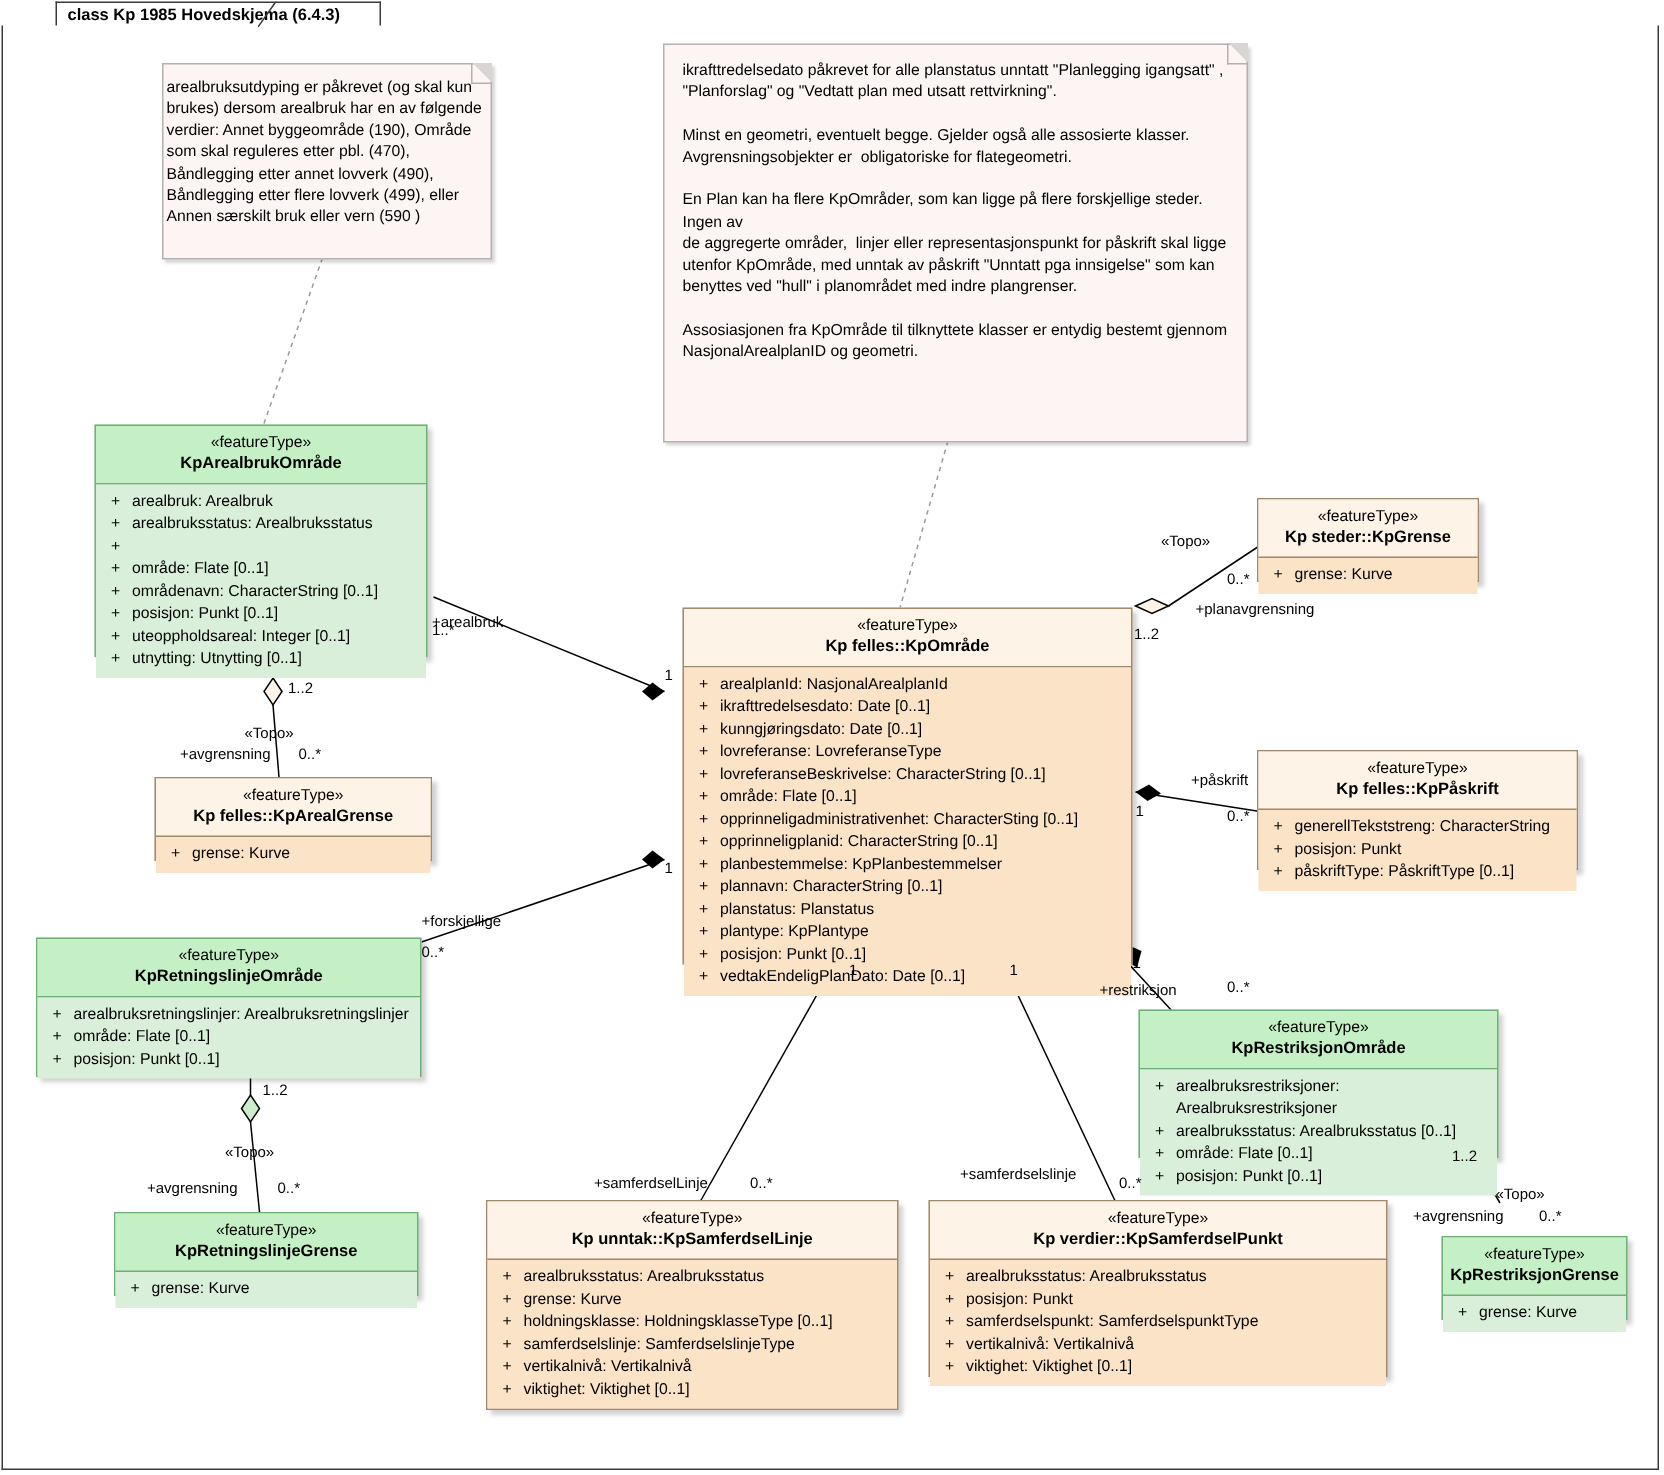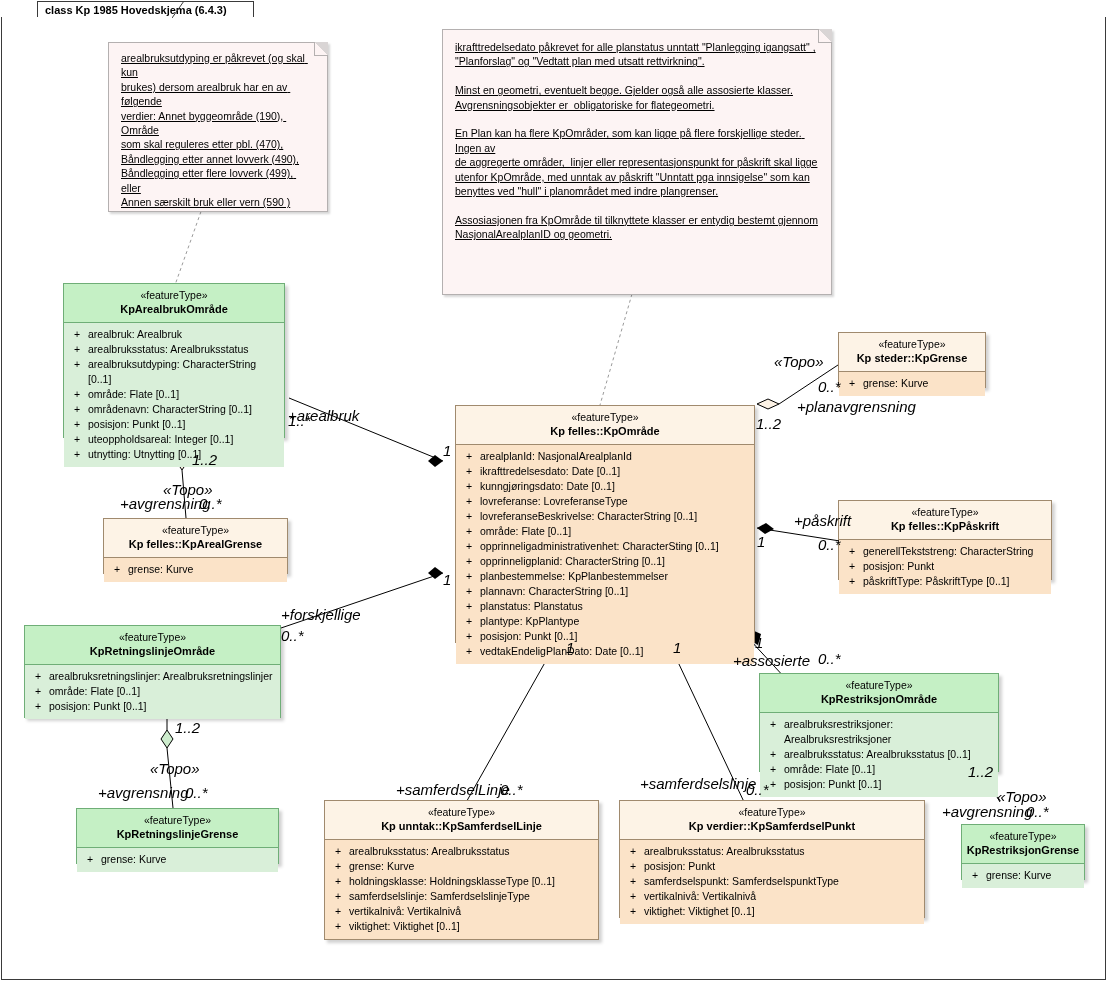--- a/index.html
+++ b/index.html
@@ -12,21 +12,21 @@
              padding:0 26px 0 7px;display:flex;align-items:center;margin-left:36px;}
   .frame-tab .tab-title{font-size:11px;font-weight:bold;color:#000;white-space:nowrap;line-height:16px;}
   .frame-tab-corner{position:absolute;left:172px;top:1px;width:20px;height:17px;overflow:hidden;}
   .frame-tab-corner svg{display:block;}
 
   
   .note{position:absolute;background:#fdf4f4;border:1px solid #b4b0b0;box-sizing:border-box;
         box-shadow:2px 2px 2px rgba(0,0,0,0.16);}
   .note .note-fold{position:absolute;right:-1px;top:-1px;width:14px;height:14px;
         background:linear-gradient(225deg,#d9d5d5 0 50%,transparent 50% 100%);border-left:1px solid #b4b0b0;border-bottom:1px solid #b4b0b0;box-sizing:border-box;}
-  .note .note-text{font-size:10.5px;color:#000;line-height:14.4px;white-space:pre-wrap;padding:0;text-decoration:underline;}
+  .note .note-text{font-size:10.5px;color:#000;line-height:14.4px;white-space:pre-wrap;padding:0;}
 
   
   .cls{position:absolute;box-sizing:border-box;box-shadow:3px 3px 3px rgba(0,0,0,0.18);}
   .cls .hdr{text-align:center;padding:5px 4px 6px 4px;box-sizing:border-box;}
   .cls .hdr .stereo{font-size:10.5px;color:#000;line-height:13px;}
   .cls .hdr .nm{font-size:11px;font-weight:bold;color:#000;line-height:14px;}
   .cls .sep{height:1px;width:100%;}
   .cls .attrs{padding:4px 2px 5px 2px;box-sizing:border-box;}
   .cls .attr{display:flex;font-size:10.5px;line-height:15px;color:#000;}
   .cls .attr .vis{width:22px;text-align:center;flex:none;}
@@ -38,21 +38,21 @@
   .cls.orange .sep{background:#a08a6e;}
   .cls.orange .attrs{background:#fbe3c8;}
 
   
   .cls.green{border:1px solid #6fae77;background:#cdeccd;}
   .cls.green .hdr{background:#c5f0c5;}
   .cls.green .sep{background:#6fae77;}
   .cls.green .attrs{background:#d9efd9;}
 
   
-  .lbl{position:absolute;font-size:15px;color:#000;line-height:12px;white-space:nowrap;font-style:italic;}
+  .lbl{position:absolute;font-size:10px;color:#000;line-height:12px;white-space:nowrap;}
 
   
   #links{position:absolute;left:0;top:0;width:1109px;height:983px;pointer-events:none;}
 </style>
 </head>
 <body>
 
 <div id="canvas">
 
   <div class="frame"></div>
@@ -98,21 +98,21 @@
     <polygon points="963,722 969,731 963,740 957,731" fill="#cdeccd" stroke="#000" stroke-width="1"></polygon>
     <path d="M963,740 L1000,802" stroke="#000" stroke-width="1" fill="none"></path>
 
     <path d="M556,643 L464,806" stroke="#000" stroke-width="1" fill="none"></path>
     <polygon points="556,643 549,637 557,631 562,640" fill="#000"></polygon>
 
     <path d="M669,643 L745,804" stroke="#000" stroke-width="1" fill="none"></path>
     <polygon points="669,643 663,637 671,631 676,640" fill="#000"></polygon>
   </svg>
 
-  <div class="note" style="left:108px;top:42px;width:220px;height:170px;padding:8px 12px;">
+  <div class="note" style="left:108px;top:42px;width:220px;height:131px;padding:8px 2px;">
     <div class="note-fold"></div>
     <div class="note-text">arealbruksutdyping er påkrevet (og skal kun
 brukes) dersom arealbruk har en av følgende
 verdier: Annet byggeområde (190), Område
 som skal reguleres etter pbl. (470),
 Båndlegging etter annet lovverk (490),
 Båndlegging etter flere lovverk (499), eller
 Annen særskilt bruk eller vern (590 )</div>
   </div>
 
@@ -143,21 +143,20 @@
       <div class="attr">
           <span class="vis">+</span>
           <span class="txt">arealbruk: Arealbruk</span>
         </div>
       <div class="attr">
           <span class="vis">+</span>
           <span class="txt">arealbruksstatus: Arealbruksstatus</span>
         </div>
       <div class="attr">
           <span class="vis">+</span>
-          <span class="txt">arealbruksutdyping: CharacterString [0..1]</span>
         </div>
       <div class="attr">
           <span class="vis">+</span>
           <span class="txt">område: Flate [0..1]</span>
         </div>
       <div class="attr">
           <span class="vis">+</span>
           <span class="txt">områdenavn: CharacterString [0..1]</span>
         </div>
       <div class="attr">
@@ -452,21 +451,21 @@
   <div class="lbl" style="left:774px;top:356px;">«Topo»</div>
   <div class="lbl" style="left:818px;top:381px;">0..*</div>
   <div class="lbl" style="left:797px;top:401px;">+planavgrensning</div>
   <div class="lbl" style="left:756px;top:418px;">1..2</div>
 
   <div class="lbl" style="left:794px;top:515px;">+påskrift</div>
   <div class="lbl" style="left:757px;top:536px;">1</div>
   <div class="lbl" style="left:818px;top:539px;">0..*</div>
 
   <div class="lbl" style="left:755px;top:637px;">1</div>
-  <div class="lbl" style="left:733px;top:655px;">+assosierte</div>
+  <div class="lbl" style="left:733px;top:655px;">+restriksjon</div>
   <div class="lbl" style="left:818px;top:653px;">0..*</div>
 
   <div class="lbl" style="left:968px;top:766px;">1..2</div>
   <div class="lbl" style="left:997px;top:791px;">«Topo»</div>
   <div class="lbl" style="left:942px;top:806px;">+avgrensning</div>
   <div class="lbl" style="left:1026px;top:806px;">0..*</div>
 
   <div class="lbl" style="left:396px;top:784px;">+samferdselLinje</div>
   <div class="lbl" style="left:500px;top:784px;">0..*</div>
   <div class="lbl" style="left:566px;top:642px;">1</div>

